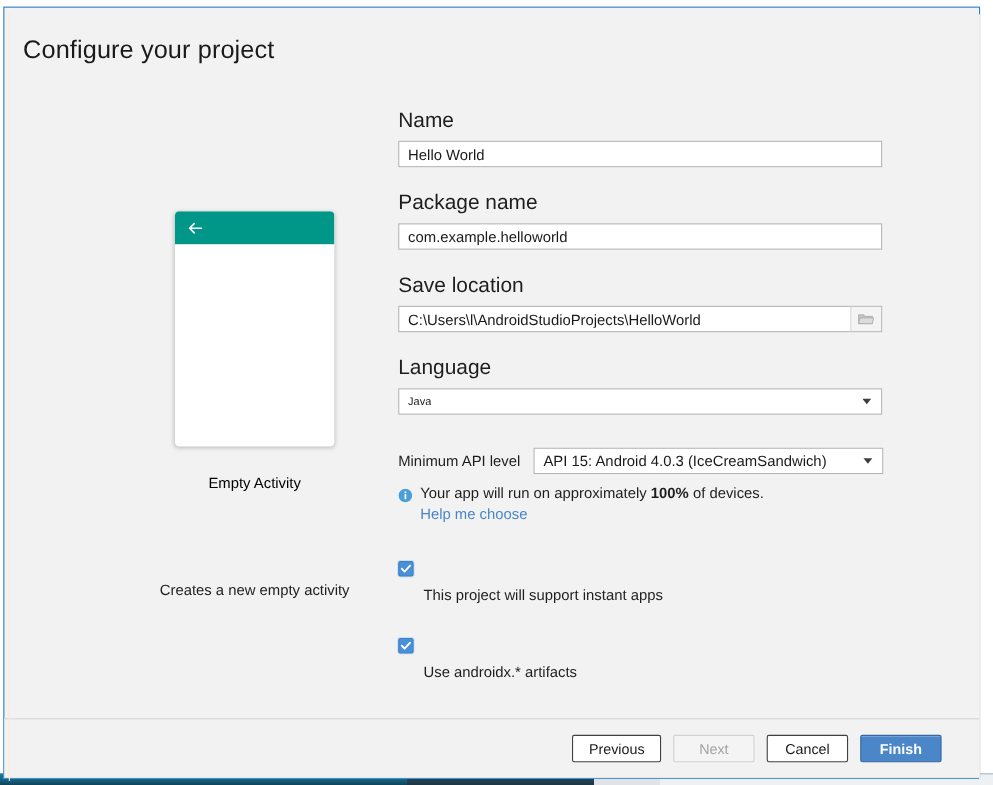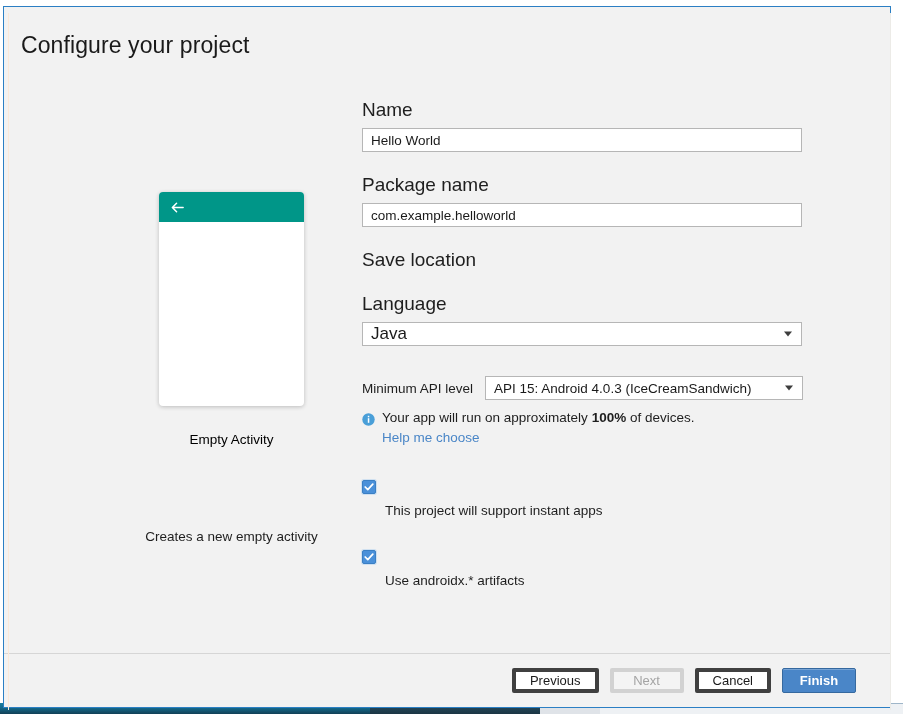--- a/index.html
+++ b/index.html
@@ -200,21 +200,21 @@
     width: 440px;
     height: 24px;
     box-sizing: border-box;
     border: 1px solid #b6b6b6;
     background: #ffffff;
     display: flex;
     align-items: center;
     cursor: pointer;
   }
   .select-box .select-value {
-    font-size: 17px;
+    font-size: 10px;
     color: #1a1a1a;
     padding-left: 8px;
     white-space: nowrap;
     overflow: hidden;
     text-align: center;
   }
   .caret {
     position: absolute;
     right: 9px;
     top: 50%;
@@ -326,21 +326,21 @@
   }
   .btn {
     height: 25px;
     min-width: 74px;
     margin-left: 11px;
     padding: 0 14px;
     font-family: "Liberation Sans", sans-serif;
     font-size: 13px;
     color: #1a1a1a;
     background: #ffffff;
-    border: 4px solid #404040;
+    border: 1px solid #404040;
     border-radius: 2px;
     cursor: pointer;
     box-sizing: border-box;
   }
   .btn.disabled {
     color: #a4a4a4;
     background: #f4f4f4;
     border-color: #d2d2d2;
     cursor: default;
   }
@@ -395,20 +395,29 @@
 
       
       <div class="field-block">
         <div class="field-label">Package name</div>
         <input class="text-input" type="text" value="com.example.helloworld" style="">
       </div>
 
       
       <div class="field-block">
         <div class="field-label">Save location</div>
+        <div class="input-with-button">
+          <input class="text-input" type="text" value="C:\Users\l\AndroidStudioProjects\HelloWorld" style="">
+          <button id="browse-folder-button">
+            <svg width="15" height="12" viewBox="0 0 15 12">
+              <path d="M0.5 2.2 H5.2 L6.4 3.6 H13.2 V10.2 H0.5 Z" fill="#c3c3c3" stroke="#aeaeae" stroke-width="0.8"></path>
+              <path d="M2.0 5.0 H14.4 L12.7 10.2 H0.5 Z" fill="#dcdcdc" stroke="#aeaeae" stroke-width="0.8"></path>
+            </svg>
+          </button>
+        </div>
       </div>
 
       
       <div class="field-block">
         <div class="field-label">Language</div>
         <div class="select-box">
           <span class="select-value">Java</span>
           <span class="caret"></span>
         </div>
       </div>

